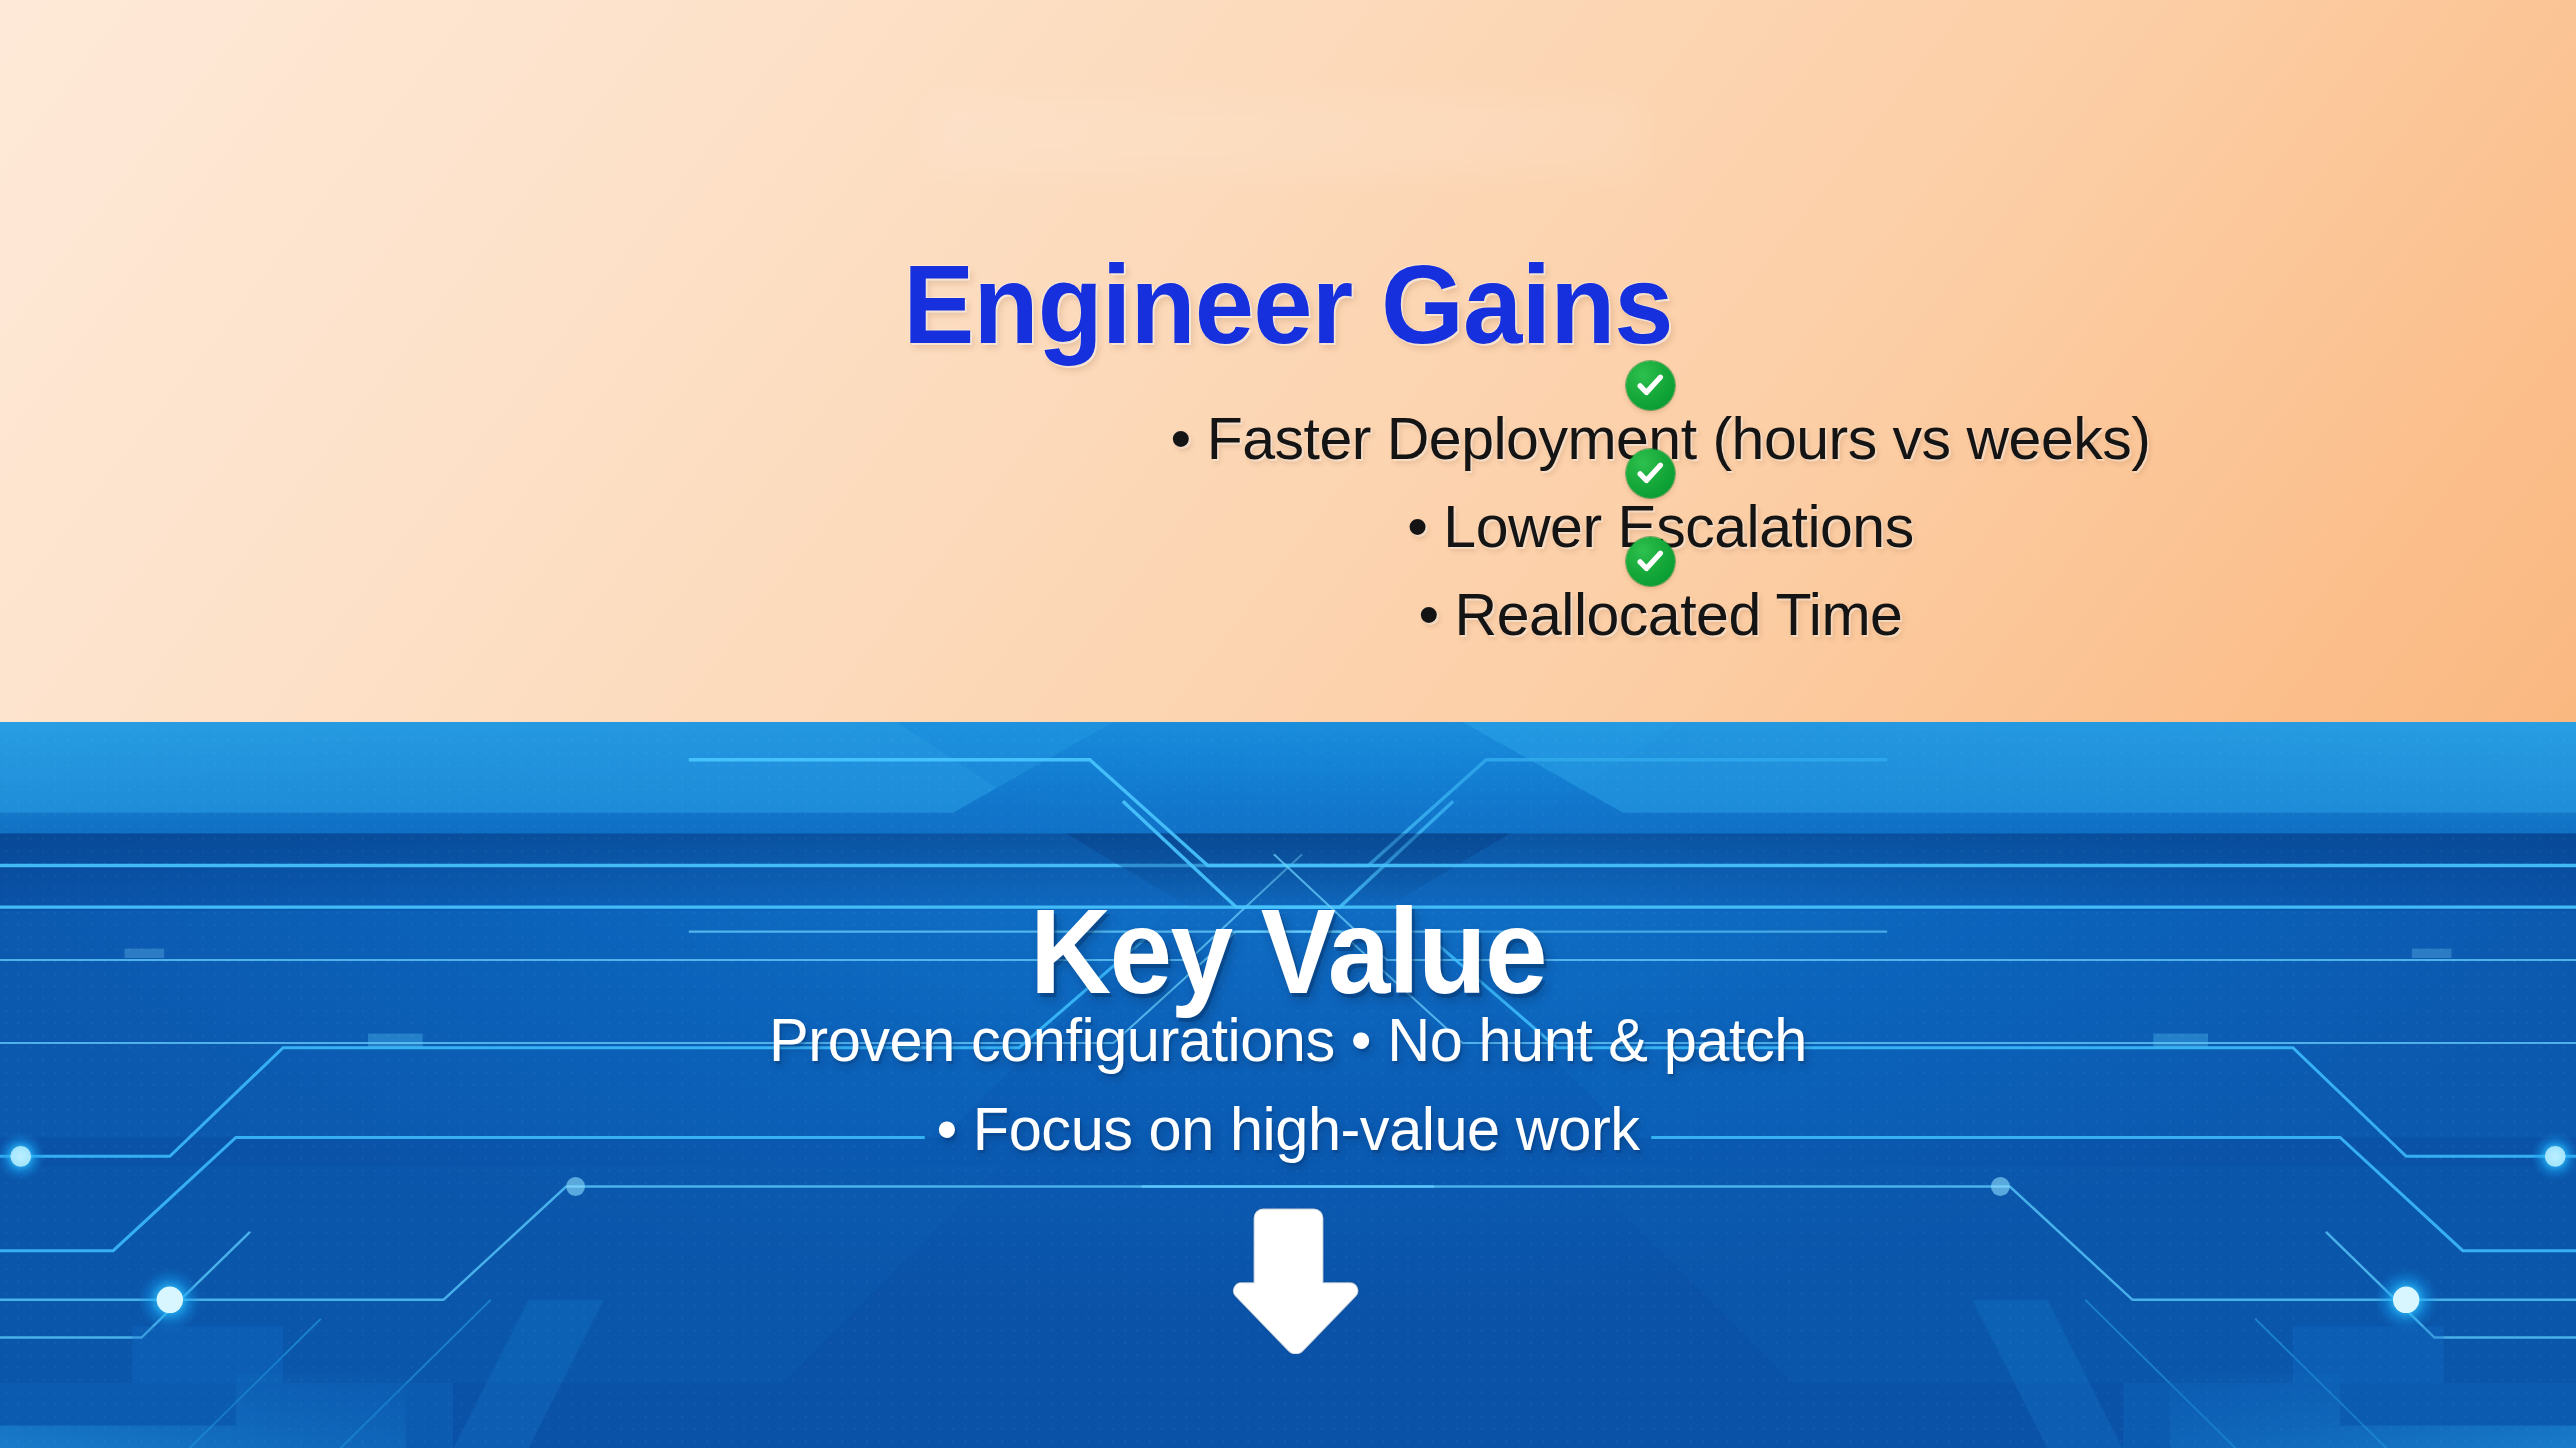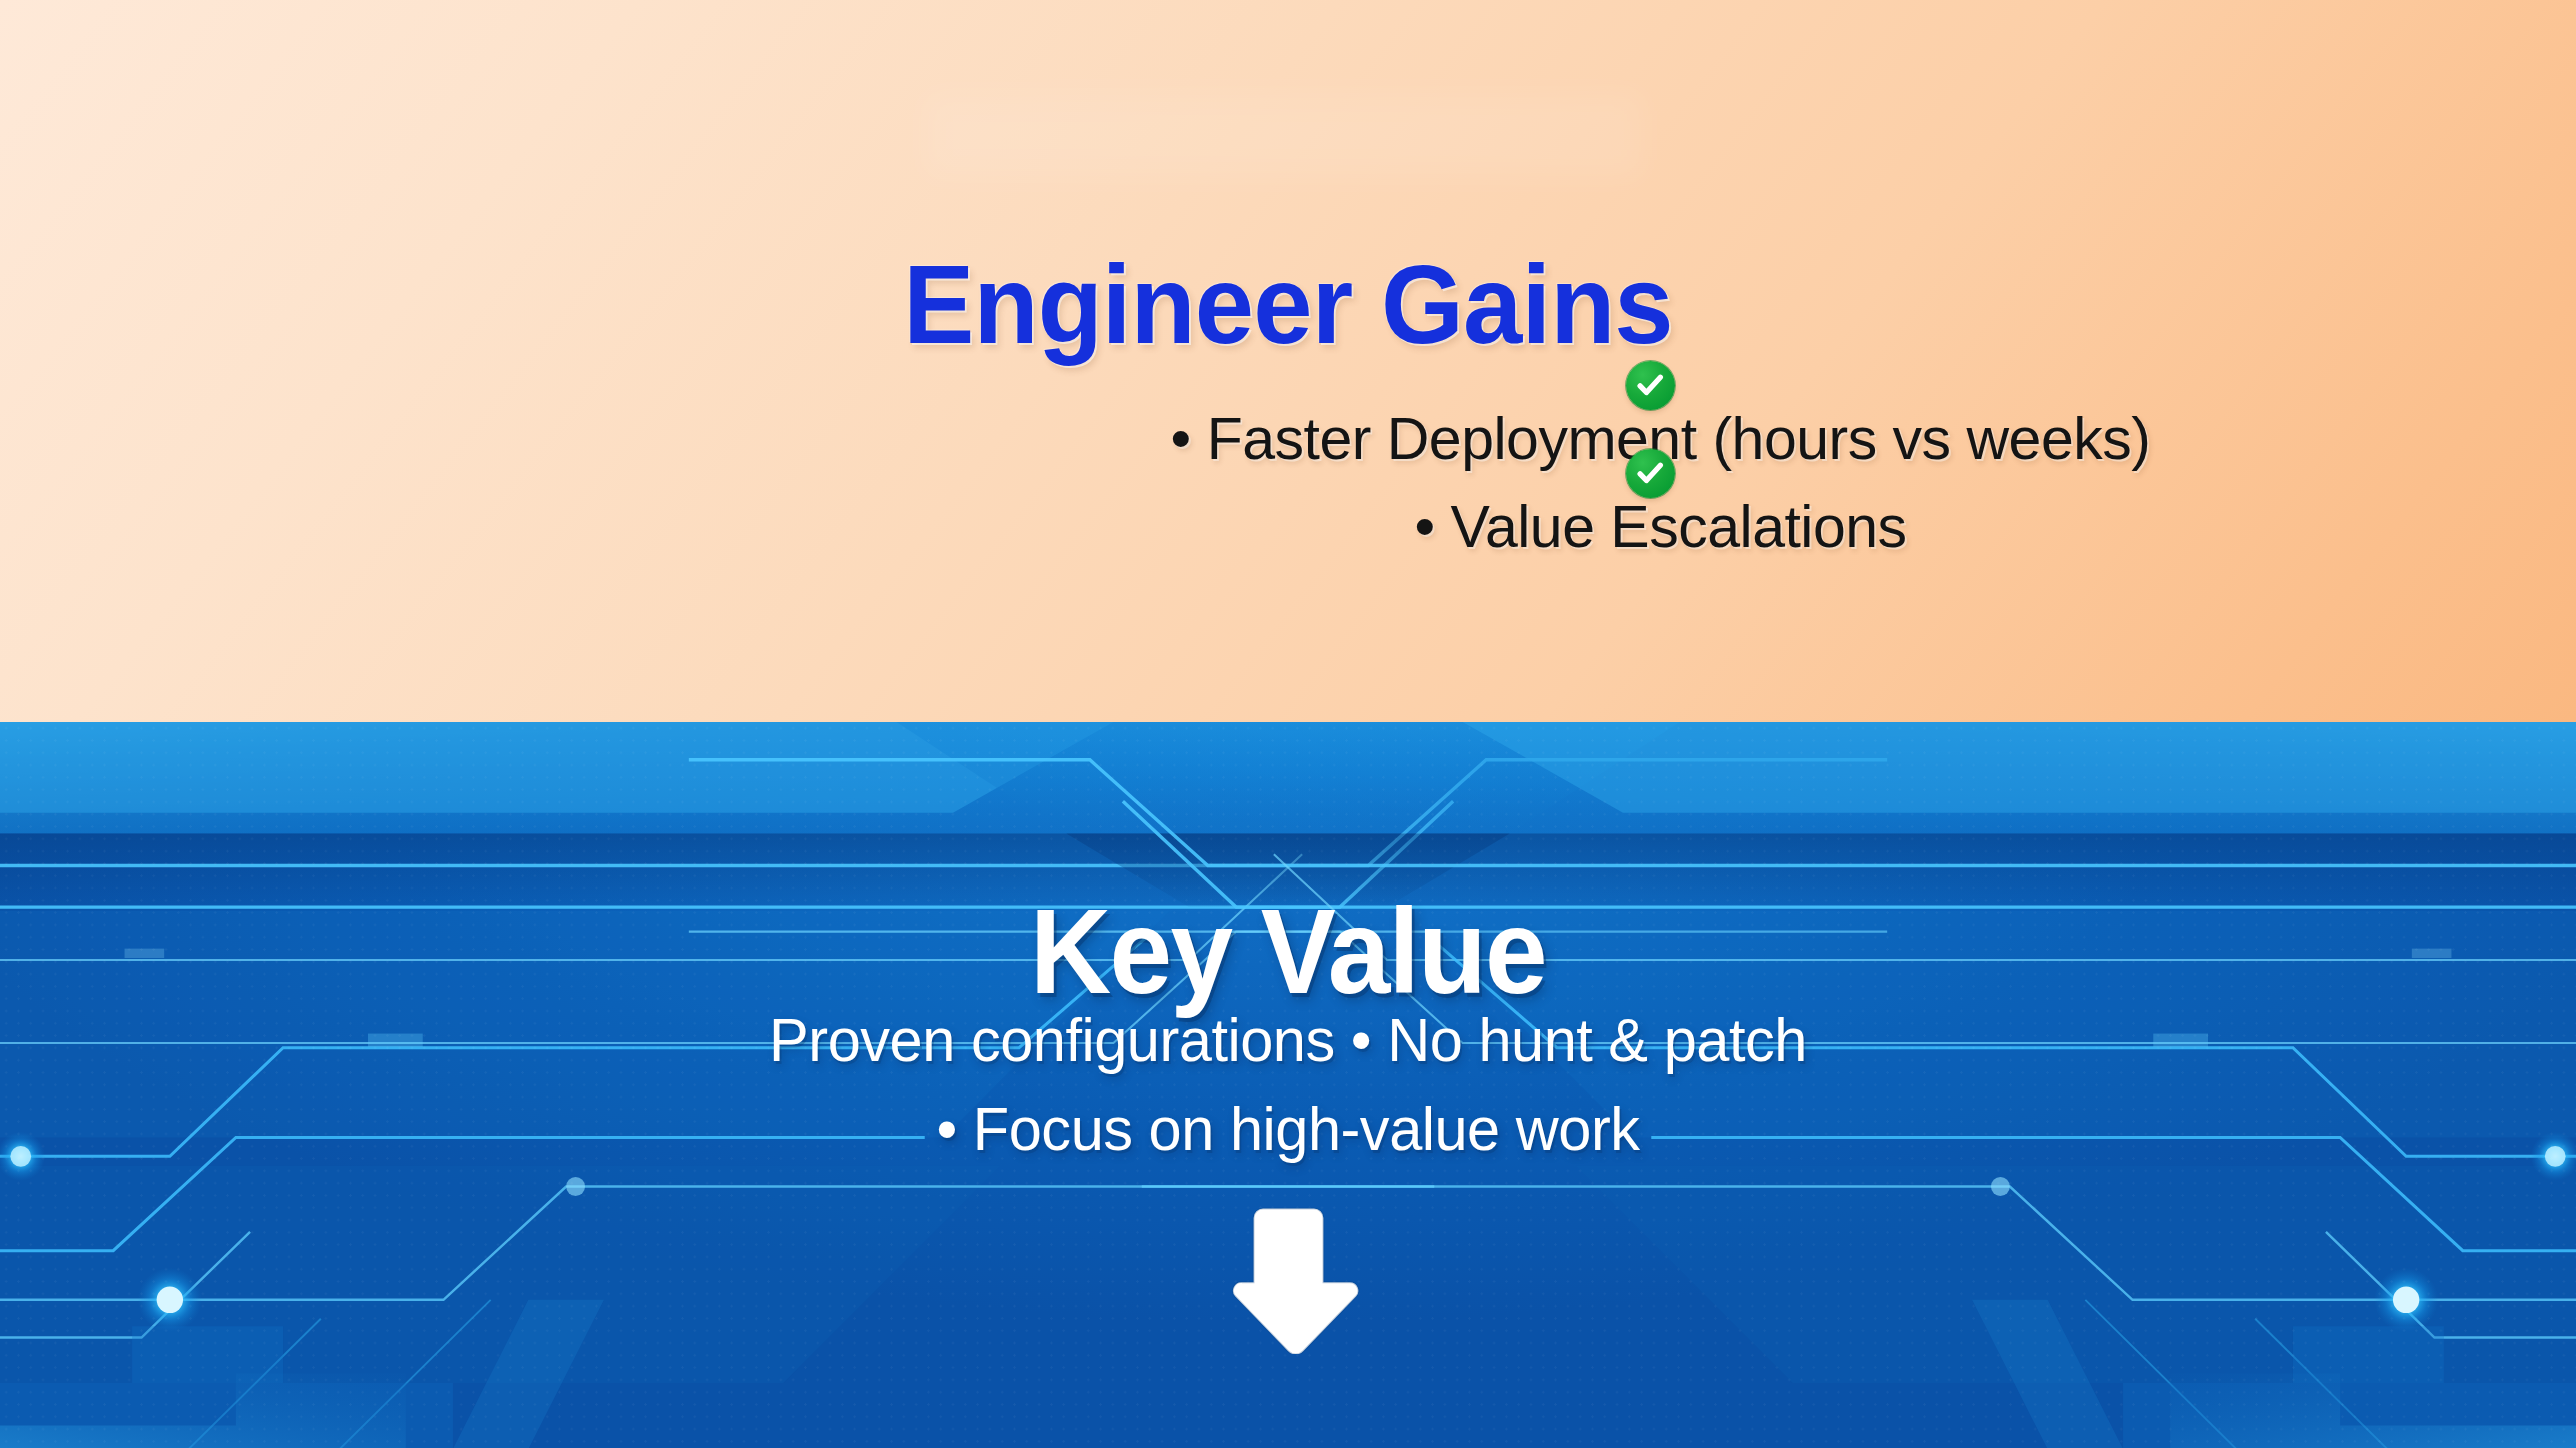--- a/index.html
+++ b/index.html
@@ -228,23 +228,31 @@
         </span>
         <span class="bullet-text">• Faster Deployment (hours vs weeks)</span>
       </div>
 
       <div class="bullet-row">
         <span class="check-badge">
           <svg viewBox="0 0 36 36" aria-hidden="true">
             <path d="M7.5 18.6 L14.2 25.6 L29 9.4" fill="none" stroke="#ffffff" stroke-width="5.6" stroke-linecap="round" stroke-linejoin="round"></path>
           </svg>
         </span>
-        <span class="bullet-text">• Value Escalations</span>
+        <span class="bullet-text">• Lower Escalations</span>
       </div>
 
+      <div class="bullet-row">
+        <span class="check-badge">
+          <svg viewBox="0 0 36 36" aria-hidden="true">
+            <path d="M7.5 18.6 L14.2 25.6 L29 9.4" fill="none" stroke="#ffffff" stroke-width="5.6" stroke-linecap="round" stroke-linejoin="round"></path>
+          </svg>
+        </span>
+        <span class="bullet-text">• Reallocated Time</span>
+      </div>
 
     </div>
   </section>
 
   <section class="bottom-panel">
 
     <svg class="bg-svg" viewBox="0 0 2730 770" preserveAspectRatio="none">
       <defs>
         <linearGradient id="panelA" x1="0" y1="0" x2="1" y2="1">
           <stop offset="0%" stop-color="#2aa6ea" stop-opacity="0.95"></stop>

